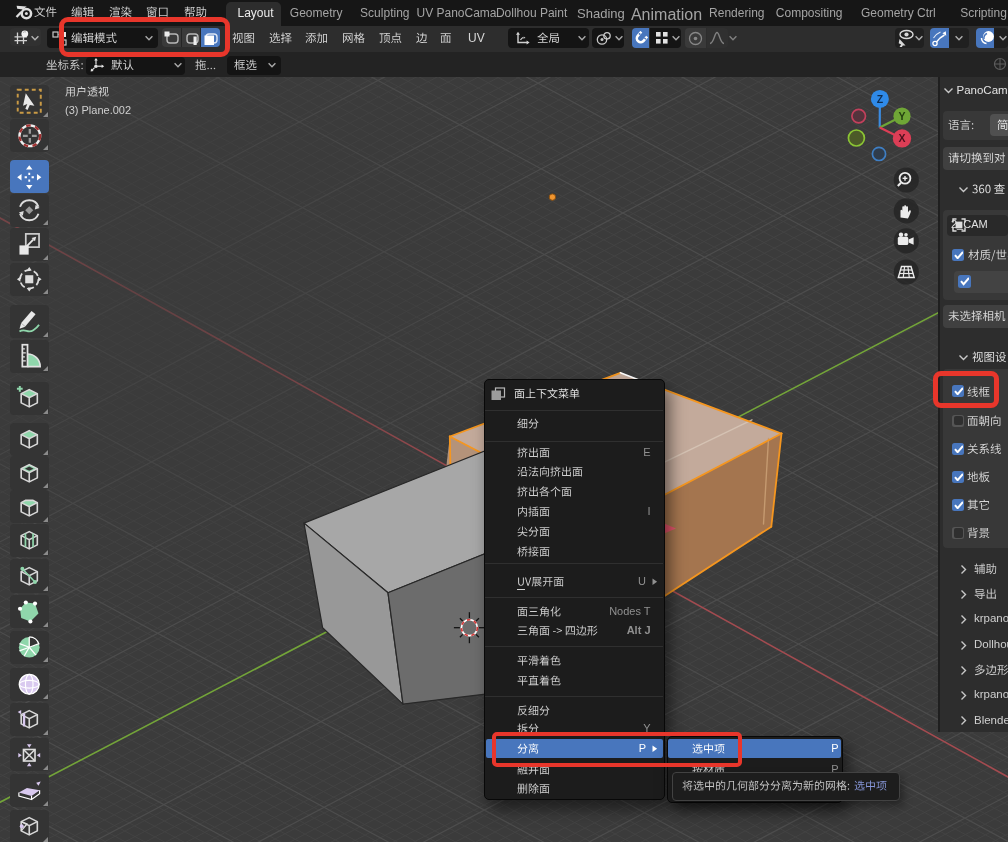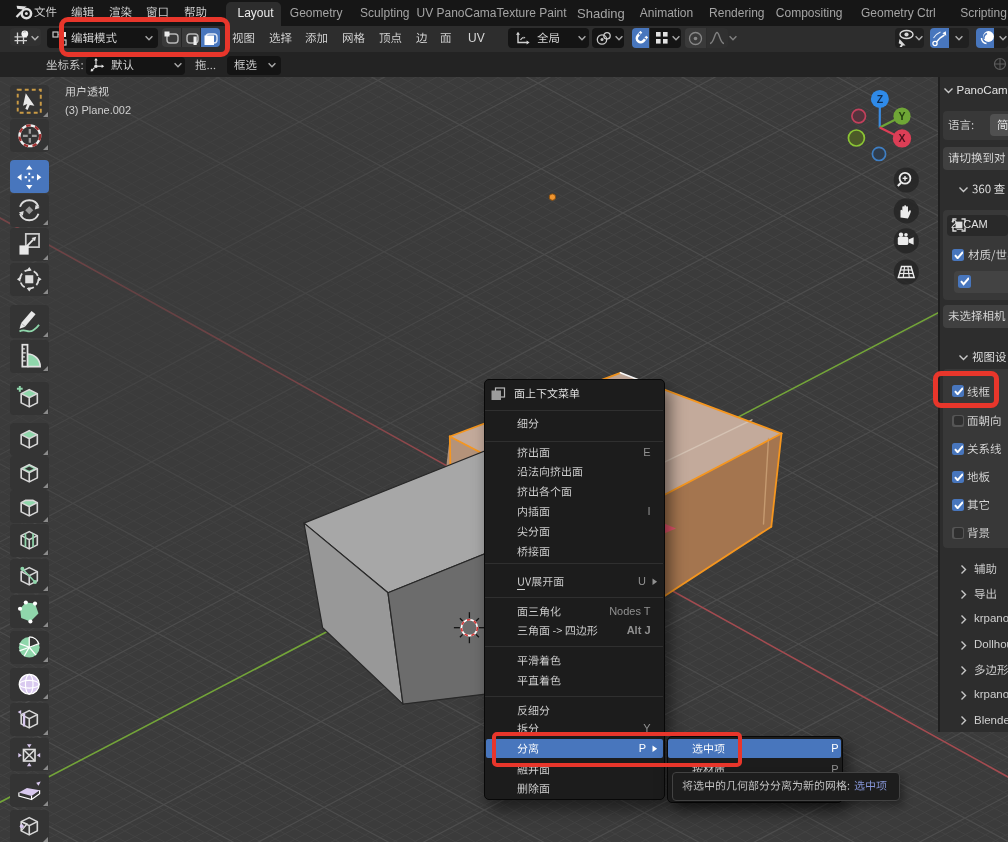--- a/index.html
+++ b/index.html
@@ -415,23 +415,23 @@
       <g transform="translate(0,12.19) scale(0.01150)" fill="#d2d2d2">
         <use href="#q12" x="0"></use>
         <use href="#q13" x="1000"></use>
       </g>
     </svg>
     <div style="position:absolute;left:226.3px;top:2.0px;width:54.7px;height:24.0px;background:#2d2d2d;border-radius:5px 5px 0 0"></div>
     <div style="position:absolute;left:255.5px;transform:translateX(-50%);top:7.3px;font-size:12.0px;color:#ececec;font-weight:400;white-space:pre;line-height:1">Layout</div>
     <div style="position:absolute;left:316.2px;transform:translateX(-50%);top:7.3px;font-size:12.0px;color:#a4a4a4;font-weight:400;white-space:pre;line-height:1">Geometry</div>
     <div style="position:absolute;left:384.8px;transform:translateX(-50%);top:7.3px;font-size:12.0px;color:#a4a4a4;font-weight:400;white-space:pre;line-height:1">Sculpting</div>
     <div style="position:absolute;left:456.5px;transform:translateX(-50%);top:7.3px;font-size:12.0px;color:#a4a4a4;font-weight:400;white-space:pre;line-height:1">UV PanoCama</div>
-    <div style="position:absolute;left:531.6px;transform:translateX(-50%);top:7.3px;font-size:12.0px;color:#a4a4a4;font-weight:400;white-space:pre;line-height:1">Texture Paint</div>
+    <div style="position:absolute;left:531.6px;transform:translateX(-50%);top:7.3px;font-size:12.0px;color:#a4a4a4;font-weight:400;white-space:pre;line-height:1">Dollhou Paint</div>
     <div style="position:absolute;left:600.9px;transform:translateX(-50%);top:7.3px;font-size:13px;color:#a4a4a4;font-weight:400;white-space:pre;line-height:1">Shading</div>
-    <div style="position:absolute;left:666.5px;transform:translateX(-50%);top:7.3px;font-size:12.0px;color:#a4a4a4;font-weight:400;white-space:pre;line-height:1">Animation</div>
+    <div style="position:absolute;left:666.5px;transform:translateX(-50%);top:7.3px;font-size:16px;color:#a4a4a4;font-weight:400;white-space:pre;line-height:1">Animation</div>
     <div style="position:absolute;left:736.8px;transform:translateX(-50%);top:7.3px;font-size:12.0px;color:#a4a4a4;font-weight:400;white-space:pre;line-height:1">Rendering</div>
     <div style="position:absolute;left:809.2px;transform:translateX(-50%);top:7.3px;font-size:12.0px;color:#a4a4a4;font-weight:400;white-space:pre;line-height:1">Compositing</div>
     <div style="position:absolute;left:898.3px;transform:translateX(-50%);top:7.3px;font-size:12.0px;color:#a4a4a4;font-weight:400;white-space:pre;line-height:1">Geometry Ctrl</div>
     <div style="position:absolute;left:983.5px;transform:translateX(-50%);top:7.3px;font-size:12.0px;color:#a4a4a4;font-weight:400;white-space:pre;line-height:1">Scripting</div>
     <div style="position:absolute;left:0.0px;top:26.0px;width:1008.0px;height:26.0px;background:#2d2d2d;"></div>
     <div style="position:absolute;left:10.3px;top:28.2px;width:30.7px;height:18.3px;background:#313131;border-radius:4px"></div>
     <svg style="position:absolute;left:14.0px;top:30.0px;" width="16.0" height="15.0" viewBox="0 0 16.0 15.0">
       <path d="M3.5 2.5 V14 M9.5 2.5 V14" stroke="#d2d2d2" stroke-width="1.3"></path>
       <path d="M0.5 6.8 H13 M0.5 10.6 H13" stroke="#d2d2d2" stroke-width="1.3"></path>
       <circle cx="10.8" cy="3.8" r="3.4" fill="#f2f2f2"></circle>

